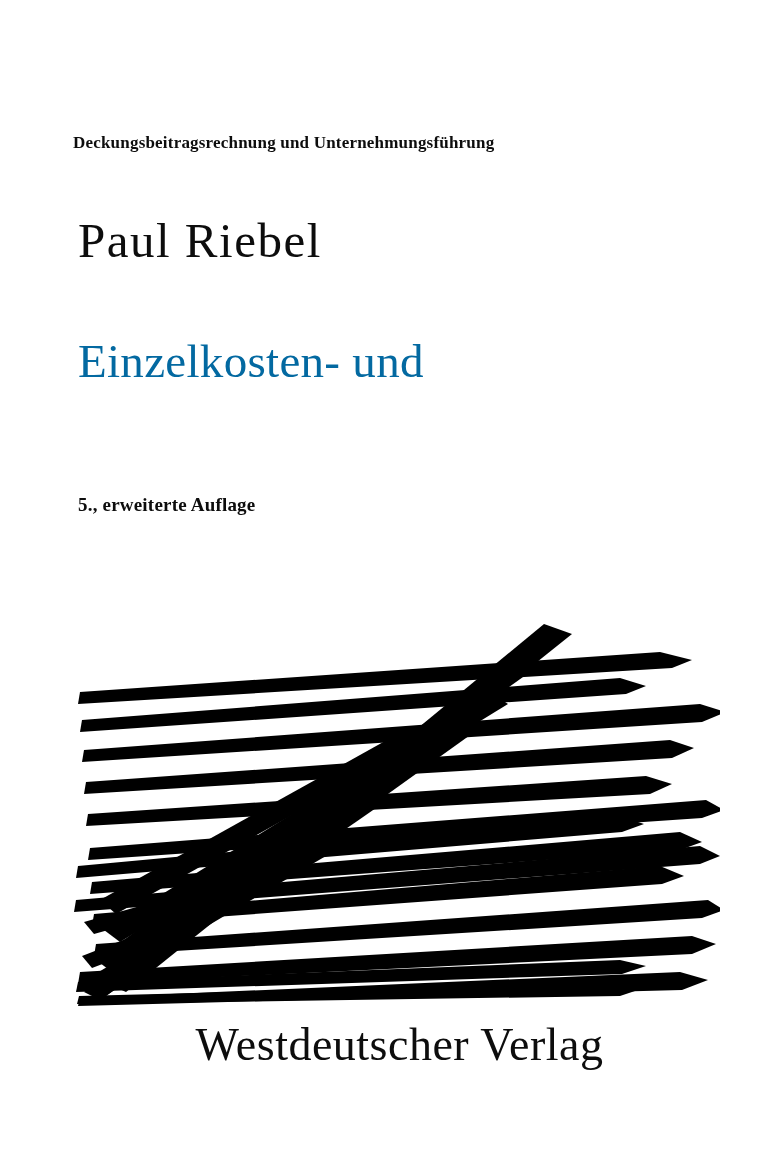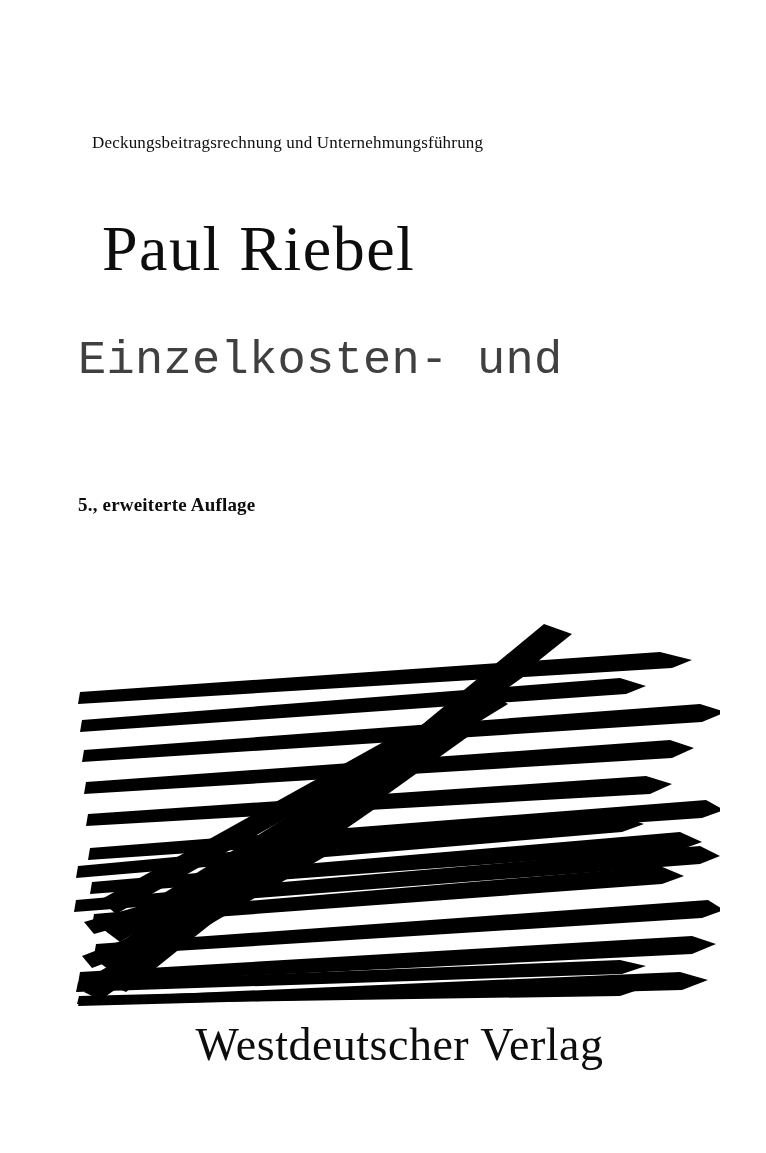--- a/index.html
+++ b/index.html
@@ -13,52 +13,51 @@
   .page {
     position: relative;
     width: 766px;
     height: 1153px;
     background: #ffffff;
     overflow: hidden;
     margin: 0 auto;
   }
   .series-line {
     position: absolute;
-    left: 92px;
+    left: 73px;
     top: 133px;
     font-family: "Liberation Serif", serif;
     font-size: 17px;
-    font-weight: 400;
+    font-weight: 700;
     letter-spacing: 0.2px;
     color: #0d0d0d;
     white-space: nowrap;
   }
   .author {
     position: absolute;
     left: 78px;
     top: 212px;
     font-family: "Liberation Serif", serif;
-    font-size: 64px;
+    font-size: 49px;
     font-weight: 400;
     letter-spacing: 1.5px;
     color: #0d0d0d;
     white-space: nowrap;
-    margin-left: 24px;
   }
   .title {
     position: absolute;
     left: 78px;
     top: 330px;
     width: 660px;
-    font-family: Liberation Mono, monospace;
+    font-family: Liberation Serif, serif;
     font-size: 47px;
     font-weight: 400;
     line-height: 1.32;
     letter-spacing: 0.3px;
-    color: #404040;
+    color: #0369a1;
   }
   .title .line2 {
     display: block;
   }
   .edition {
     position: absolute;
     left: 78px;
     top: 494px;
     font-family: "Liberation Serif", serif;
     font-size: 19px;

